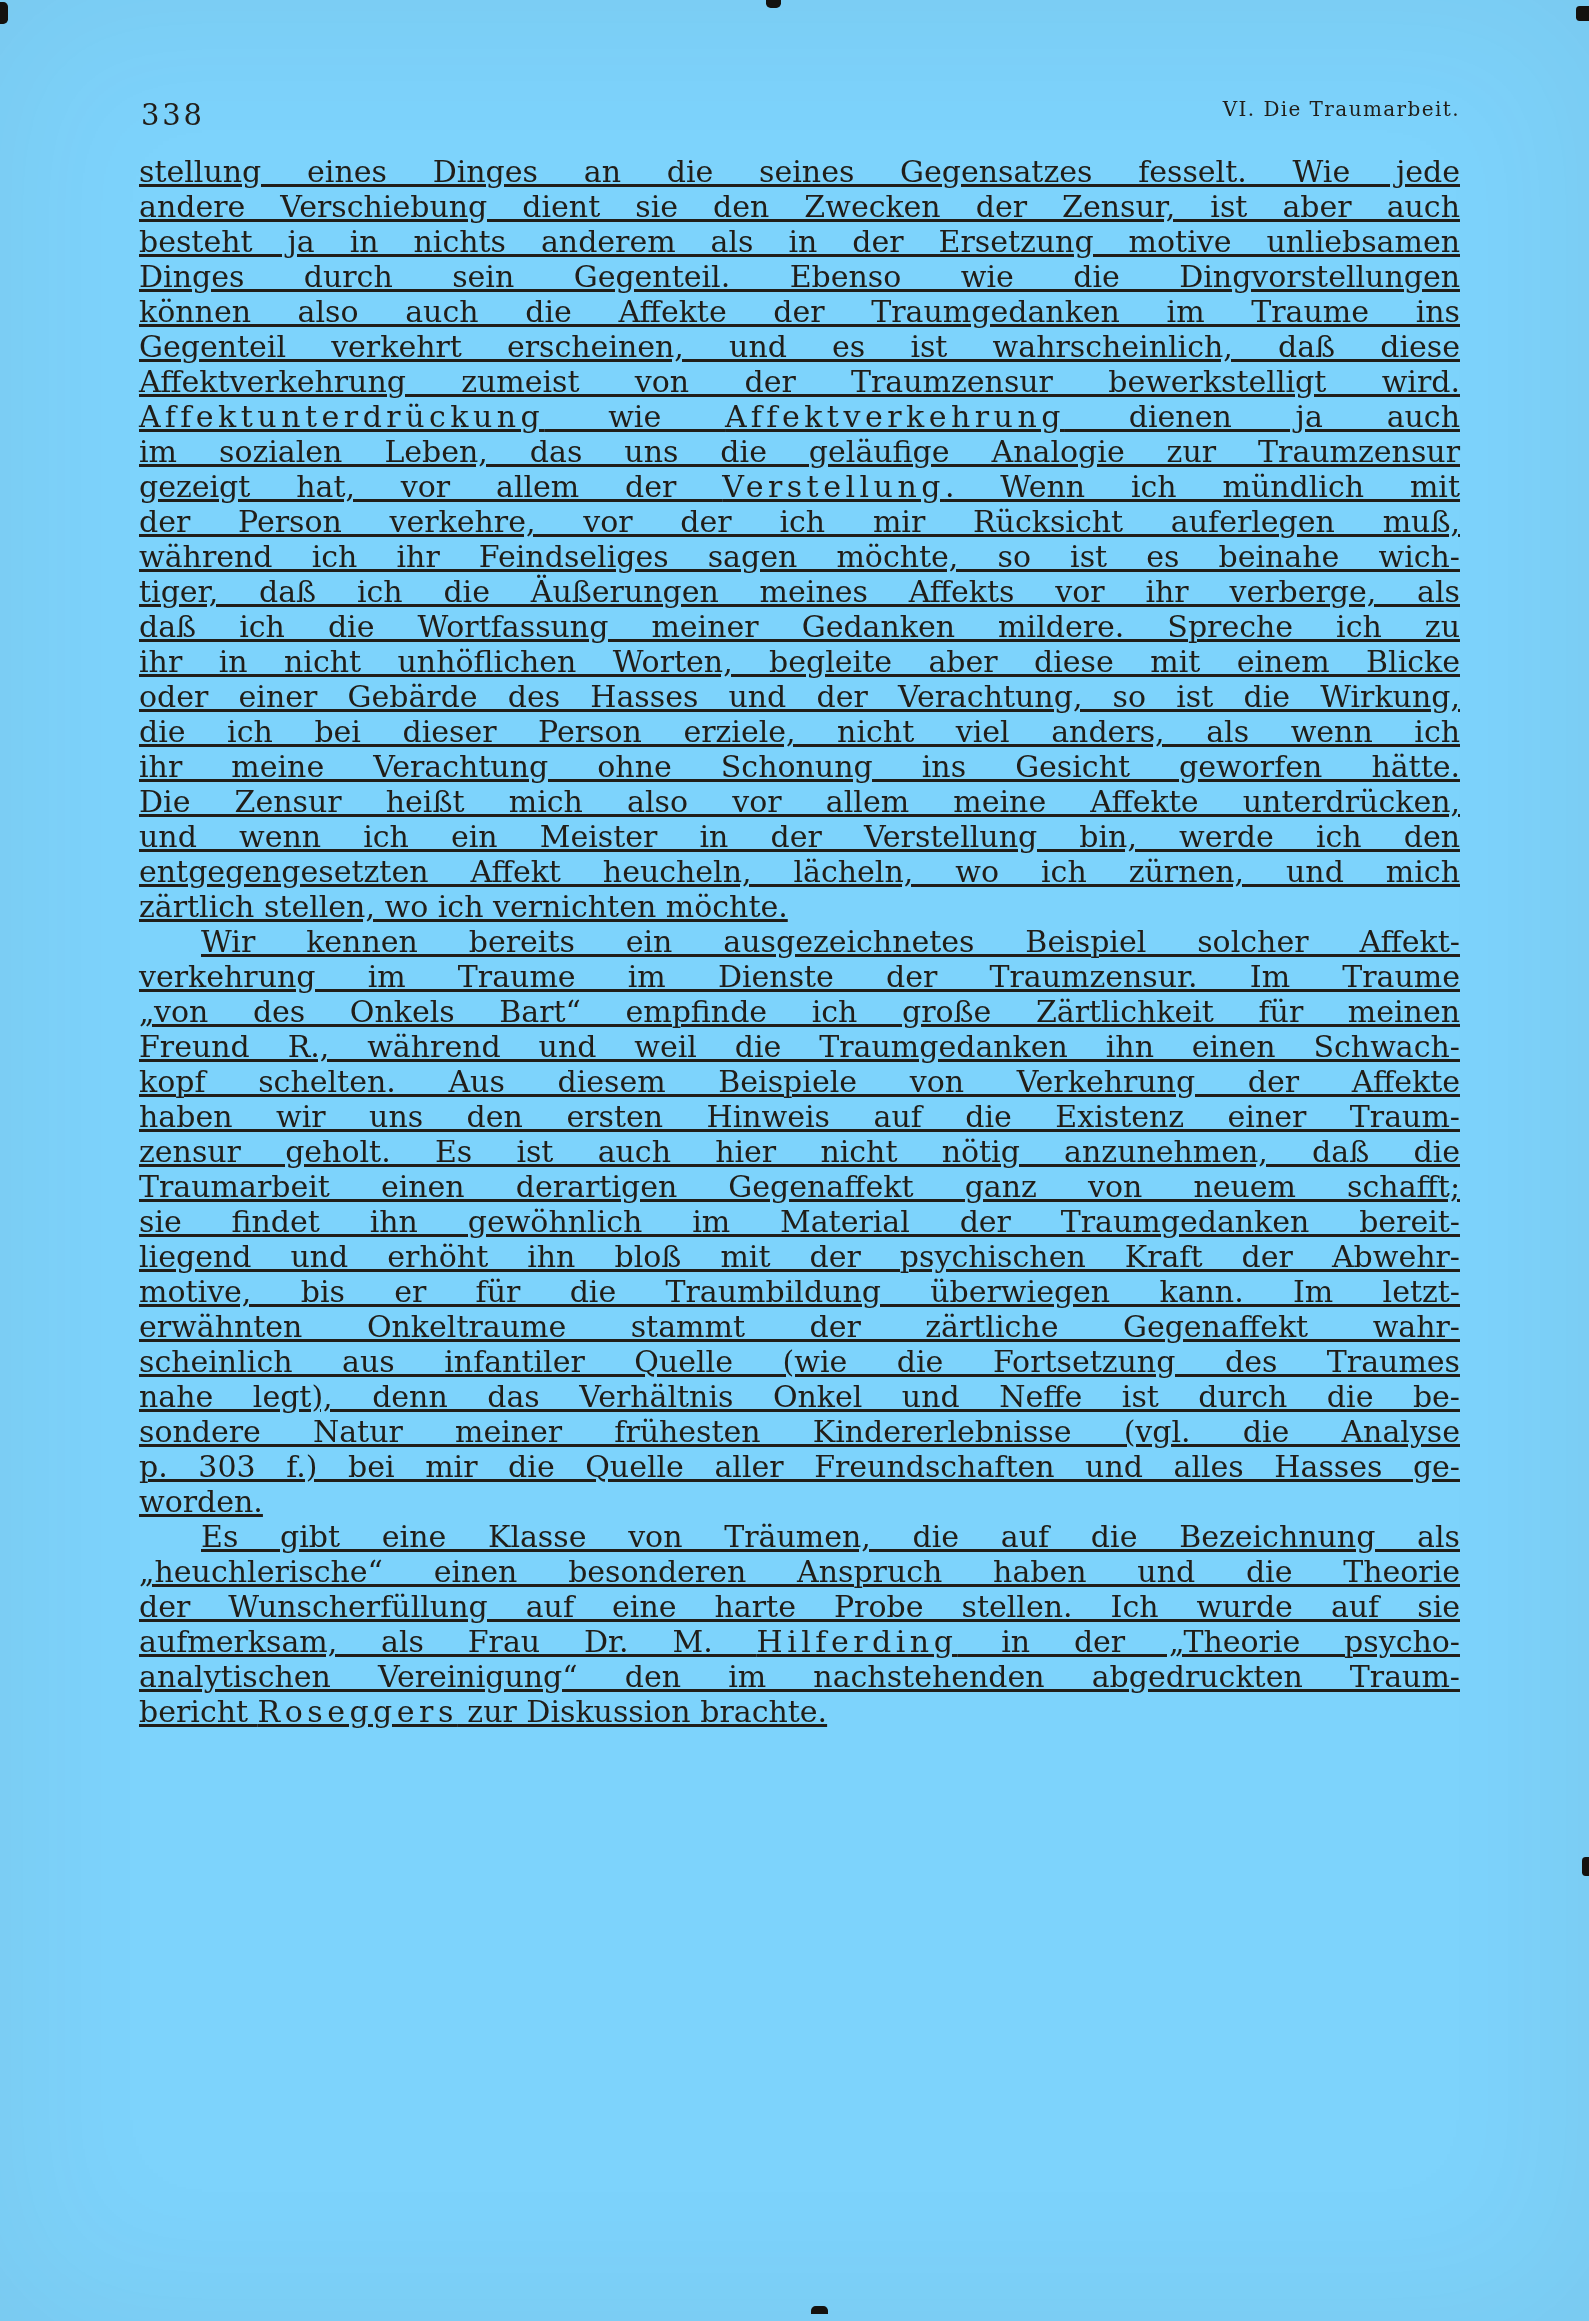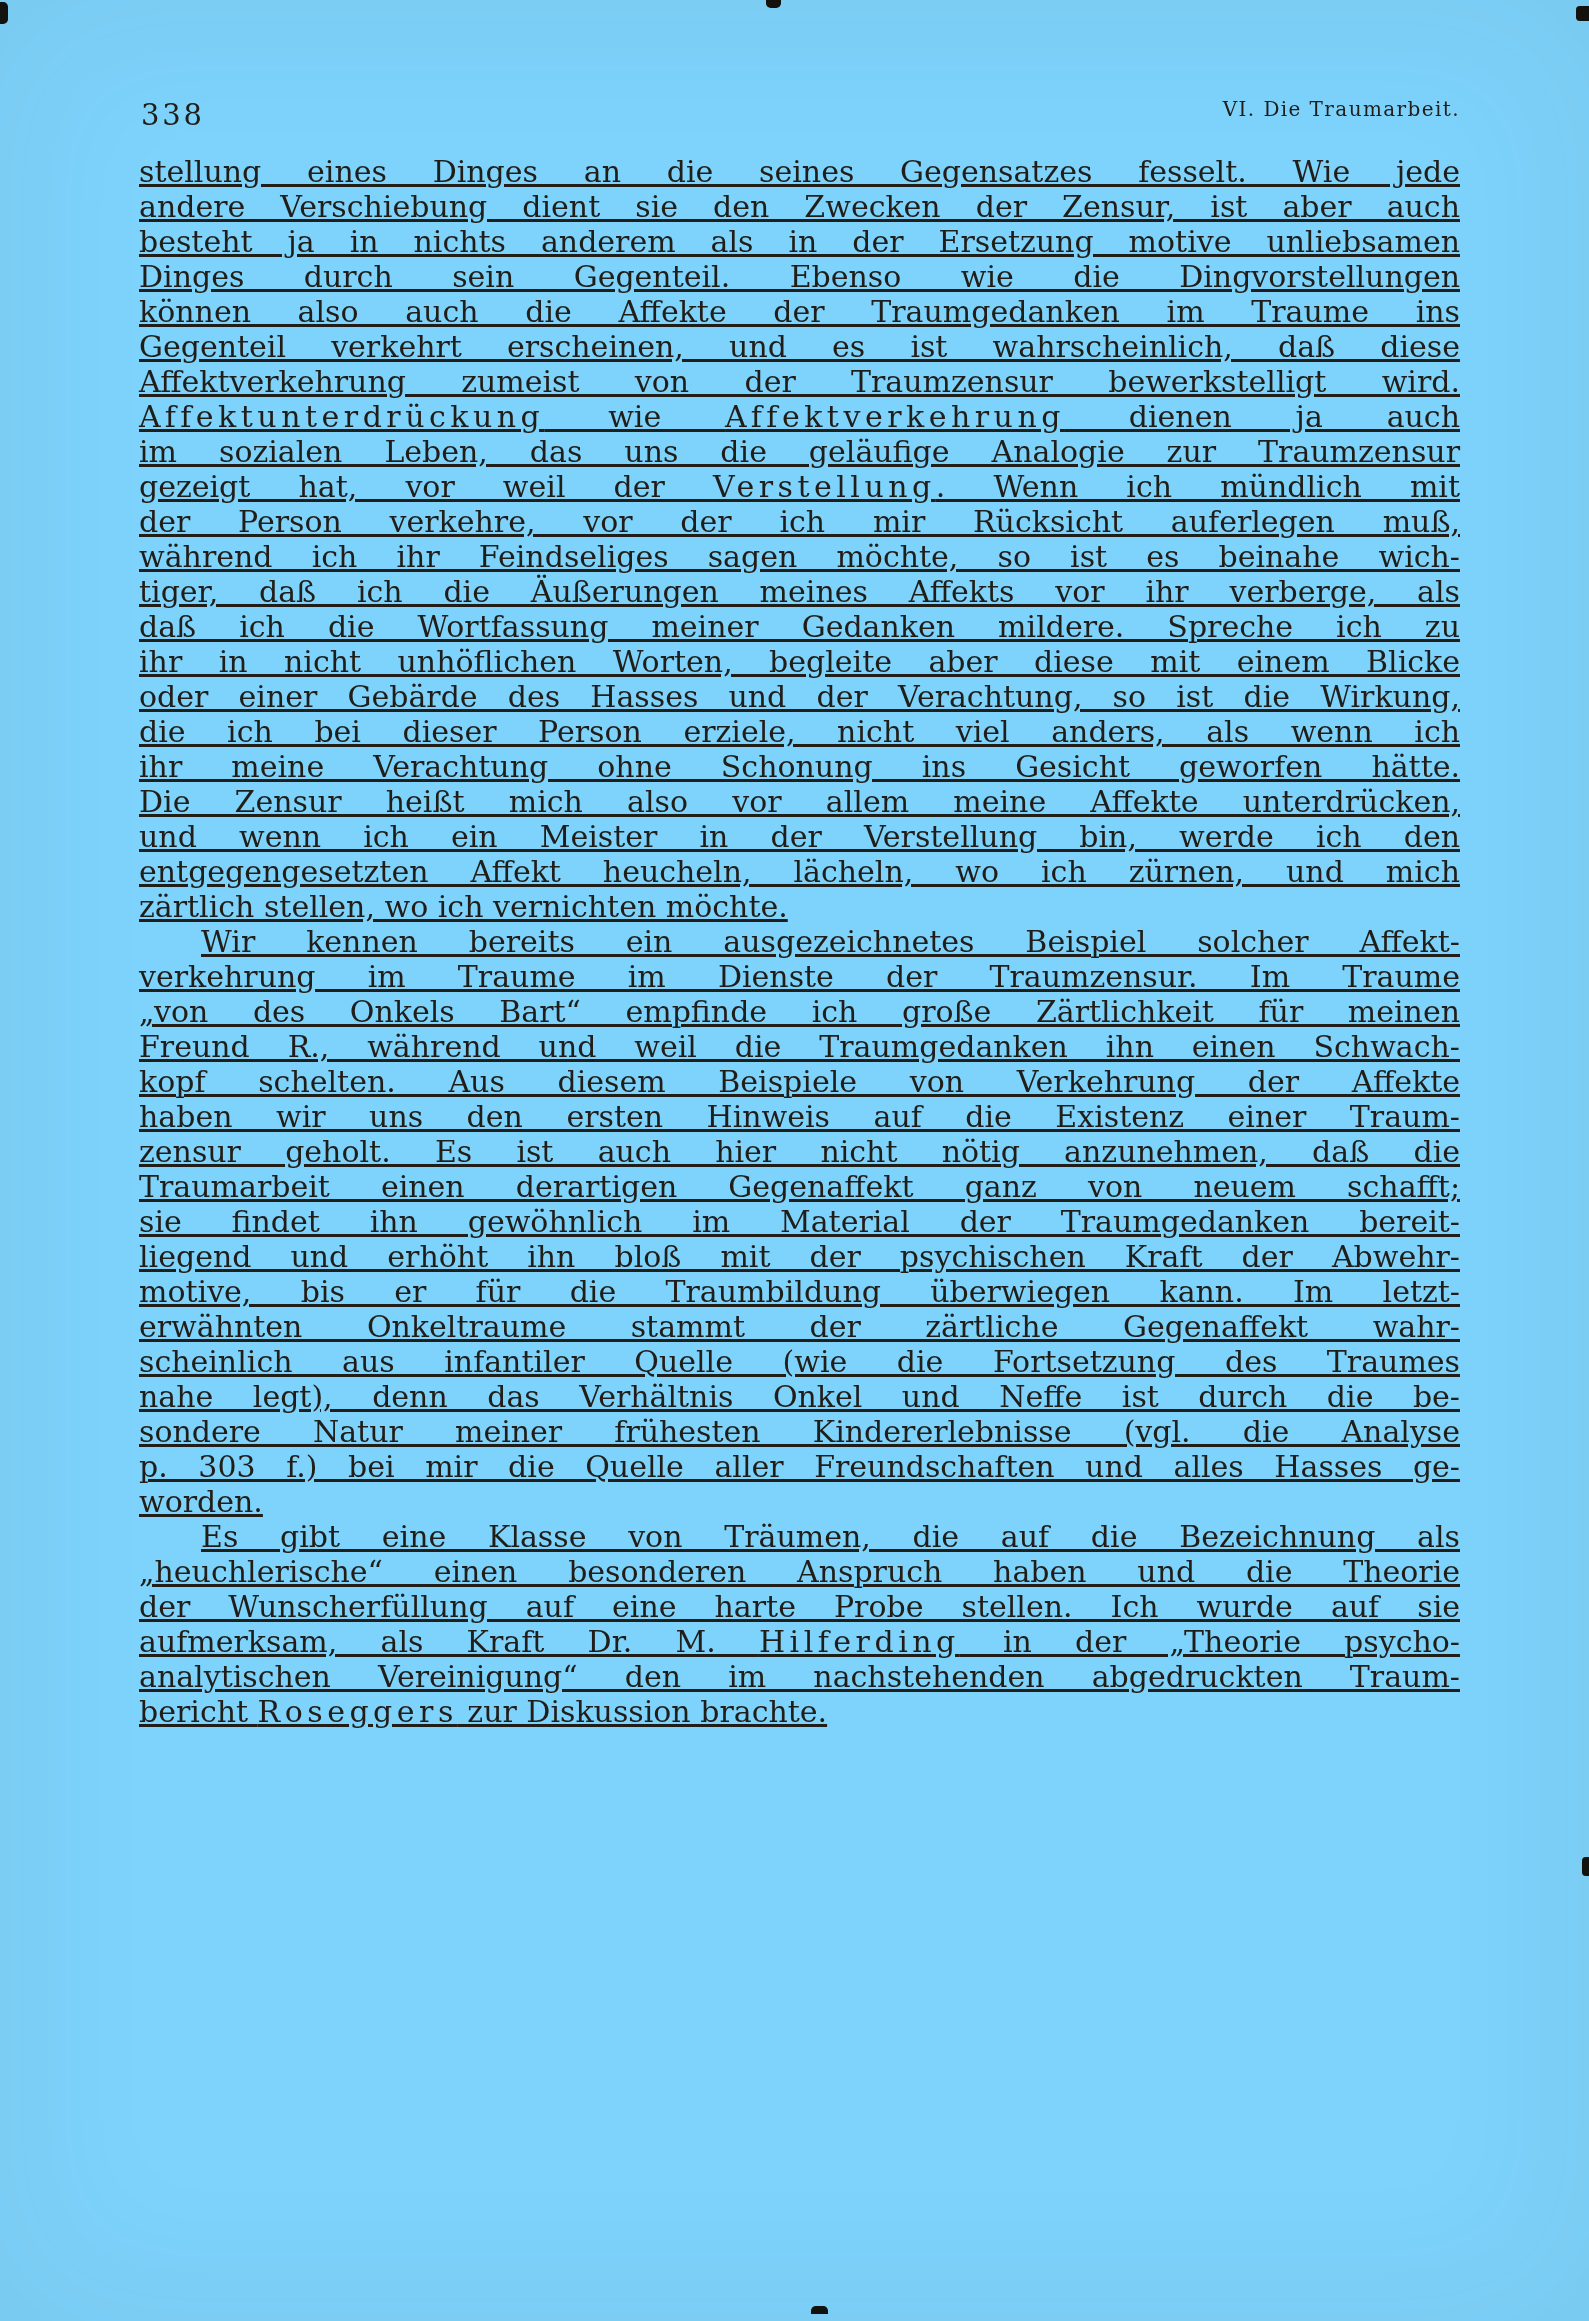--- a/index.html
+++ b/index.html
@@ -89,21 +89,21 @@
       <div class="paragraph">
         <div class="line"><span class="run">stellung eines Dinges an die seines Gegensatzes fesselt. Wie jede</span></div>
         <div class="line"><span class="run">andere Verschiebung dient sie den Zwecken der Zensur, ist aber auch</span></div>
         <div class="line"><span class="run">besteht ja in nichts anderem als in der Ersetzung motive unliebsamen</span></div>
         <div class="line"><span class="run">Dinges durch sein Gegenteil. Ebenso wie die Dingvorstellungen</span></div>
         <div class="line"><span class="run">können also auch die Affekte der Traumgedanken im Traume ins</span></div>
         <div class="line"><span class="run">Gegenteil verkehrt erscheinen, und es ist wahrscheinlich, daß diese</span></div>
         <div class="line"><span class="run">Affektverkehrung zumeist von der Traumzensur bewerkstelligt wird.</span></div>
         <div class="line"><span class="sperr">Affektunterdrückung</span><span class="run"> wie </span><span class="sperr">Affektverkehrung</span><span class="run"> dienen ja auch</span></div>
         <div class="line"><span class="run">im sozialen Leben, das uns die geläufige Analogie zur Traumzensur</span></div>
-        <div class="line"><span class="run">gezeigt hat, vor weil der </span><span class="sperr">Verstellung</span><span class="run">. Wenn ich mündlich mit</span></div>
+        <div class="line"><span class="run">gezeigt hat, vor allem der </span><span class="sperr">Verstellung</span><span class="run">. Wenn ich mündlich mit</span></div>
         <div class="line"><span class="run">der Person verkehre, vor der ich mir Rücksicht auferlegen muß,</span></div>
         <div class="line"><span class="run">während ich ihr Feindseliges sagen möchte, so ist es beinahe wich-</span></div>
         <div class="line"><span class="run">tiger, daß ich die Äußerungen meines Affekts vor ihr verberge, als</span></div>
         <div class="line"><span class="run">daß ich die Wortfassung meiner Gedanken mildere. Spreche ich zu</span></div>
         <div class="line"><span class="run">ihr in nicht unhöflichen Worten, begleite aber diese mit einem Blicke</span></div>
         <div class="line"><span class="run">oder einer Gebärde des Hasses und der Verachtung, so ist die Wirkung,</span></div>
         <div class="line"><span class="run">die ich bei dieser Person erziele, nicht viel anders, als wenn ich</span></div>
         <div class="line"><span class="run">ihr meine Verachtung ohne Schonung ins Gesicht geworfen hätte.</span></div>
         <div class="line"><span class="run">Die Zensur heißt mich also vor allem meine Affekte unterdrücken,</span></div>
         <div class="line"><span class="run">und wenn ich ein Meister in der Verstellung bin, werde ich den</span></div>
@@ -126,20 +126,20 @@
         <div class="line"><span class="run">scheinlich aus infantiler Quelle (wie die Fortsetzung des Traumes</span></div>
         <div class="line"><span class="run">nahe legt), denn das Verhältnis Onkel und Neffe ist durch die be-</span></div>
         <div class="line"><span class="run">sondere Natur meiner frühesten Kindererlebnisse (vgl. die Analyse</span></div>
         <div class="line"><span class="run">p. 303 f.) bei mir die Quelle aller Freundschaften und alles Hasses ge-</span></div>
         <div class="line last"><span class="run">worden.</span></div>
       </div>
       <div class="paragraph">
         <div class="line indent"><span class="run">Es gibt eine Klasse von Träumen, die auf die Bezeichnung als</span></div>
         <div class="line"><span class="run">„heuchlerische“ einen besonderen Anspruch haben und die Theorie</span></div>
         <div class="line"><span class="run">der Wunscherfüllung auf eine harte Probe stellen. Ich wurde auf sie</span></div>
-        <div class="line"><span class="run">aufmerksam, als Kraft Dr. M. </span><span class="sperr">Hilferding</span><span class="run"> in der „Theorie psycho-</span></div>
+        <div class="line"><span class="run">aufmerksam, als Frau Dr. M. </span><span class="sperr">Hilferding</span><span class="run"> in der „Theorie psycho-</span></div>
         <div class="line"><span class="run">analytischen Vereinigung“ den im nachstehenden abgedruckten Traum-</span></div>
         <div class="line last"><span class="run">bericht </span><span class="sperr">Roseggers</span><span class="run"> zur Diskussion brachte.</span></div>
       </div>
     </div>
 
 </div>
 
 
 </body></html>

